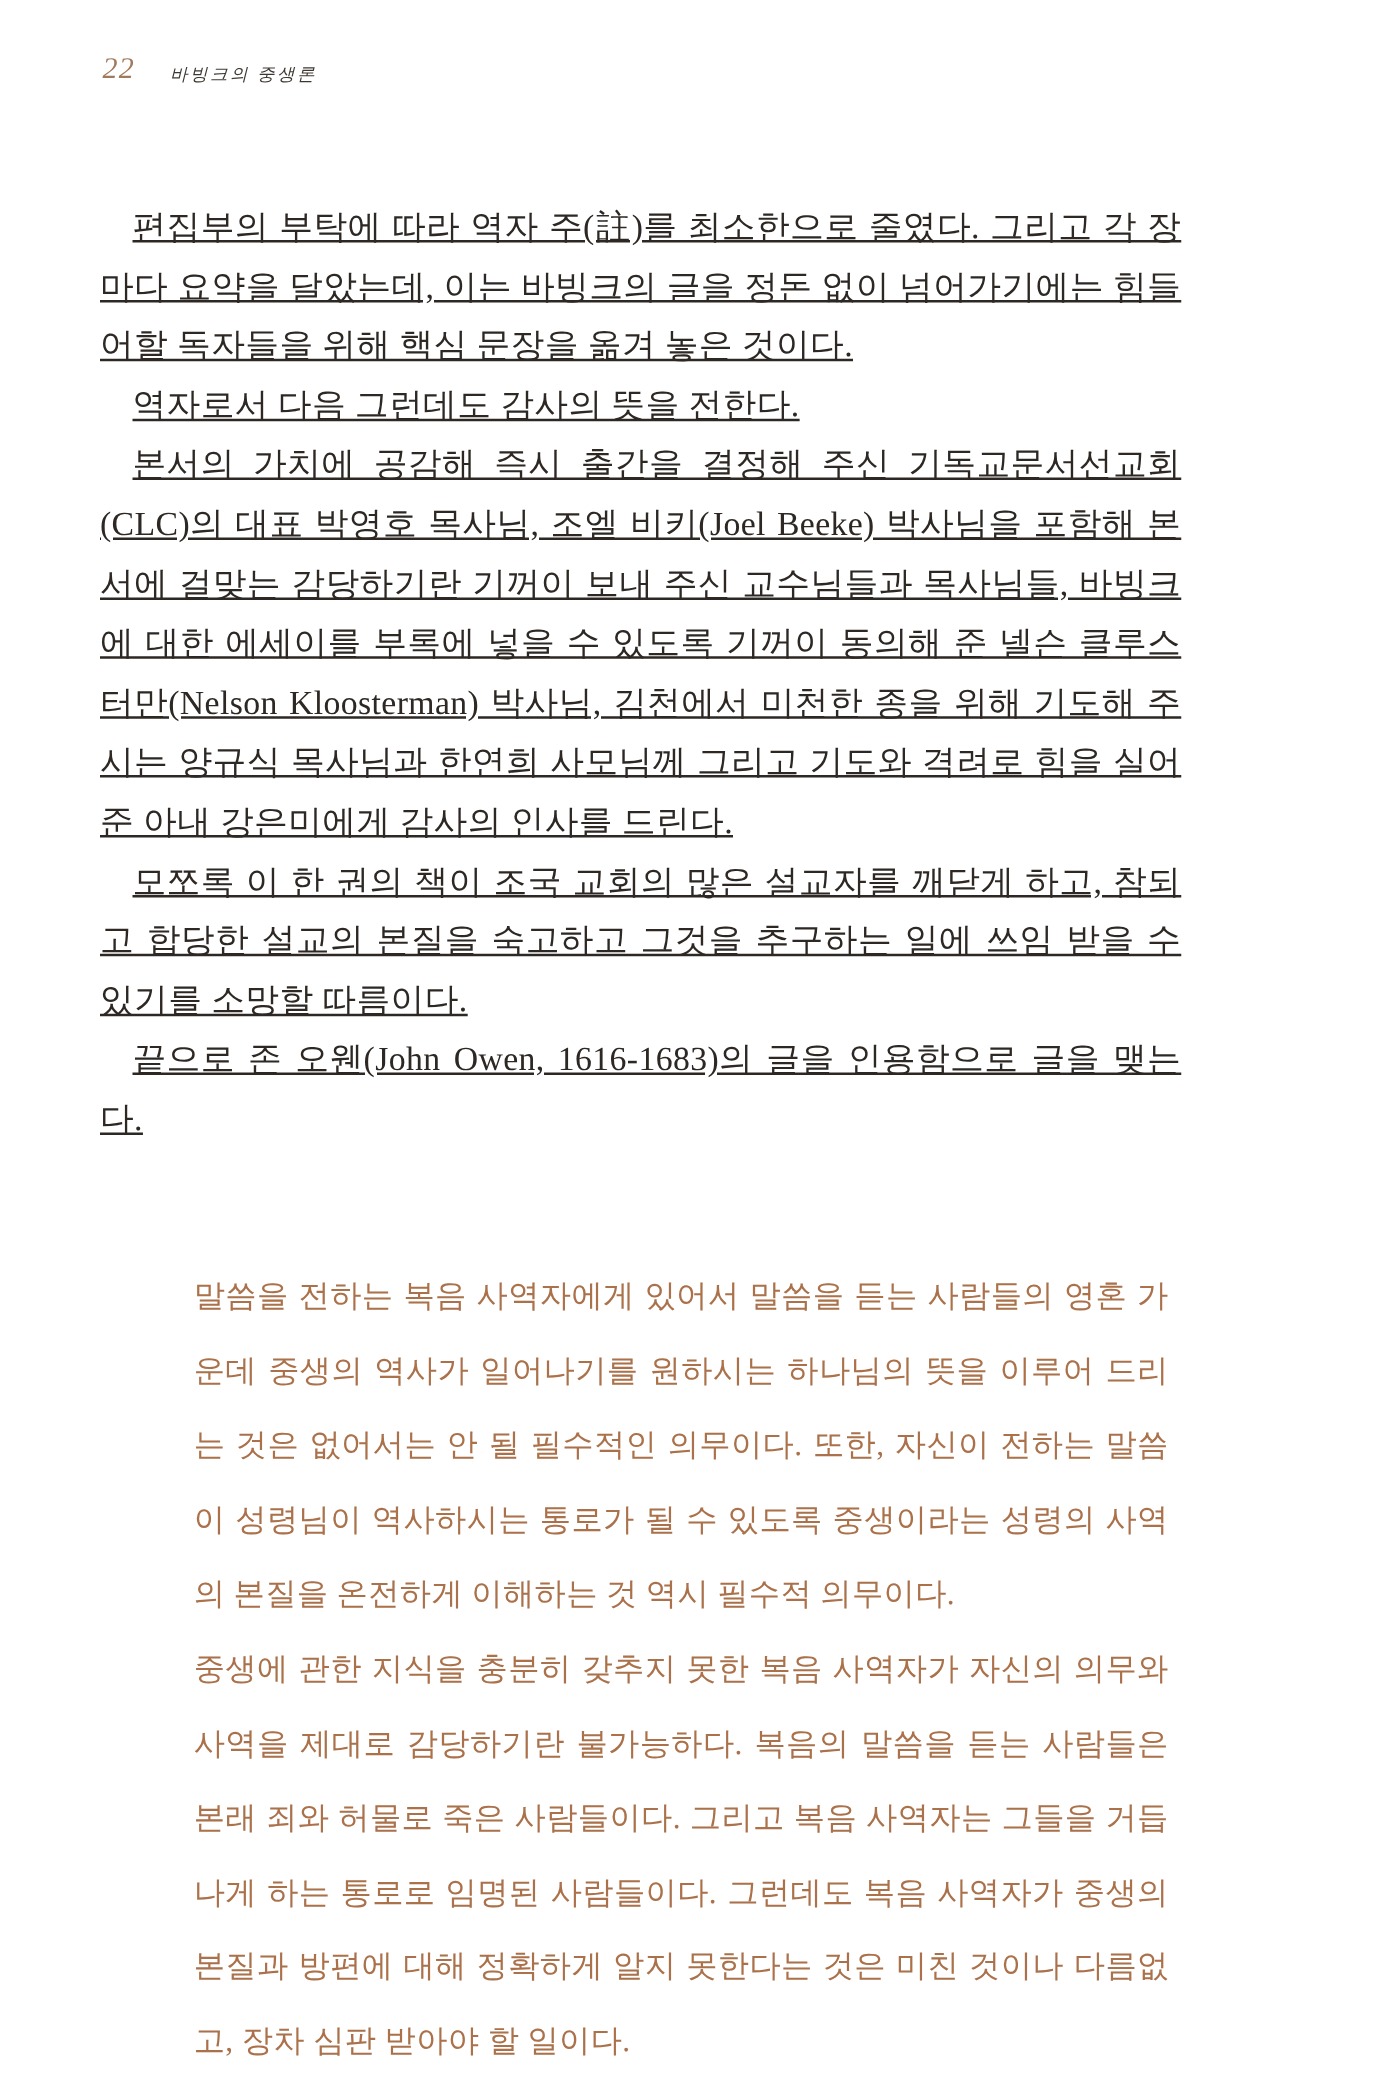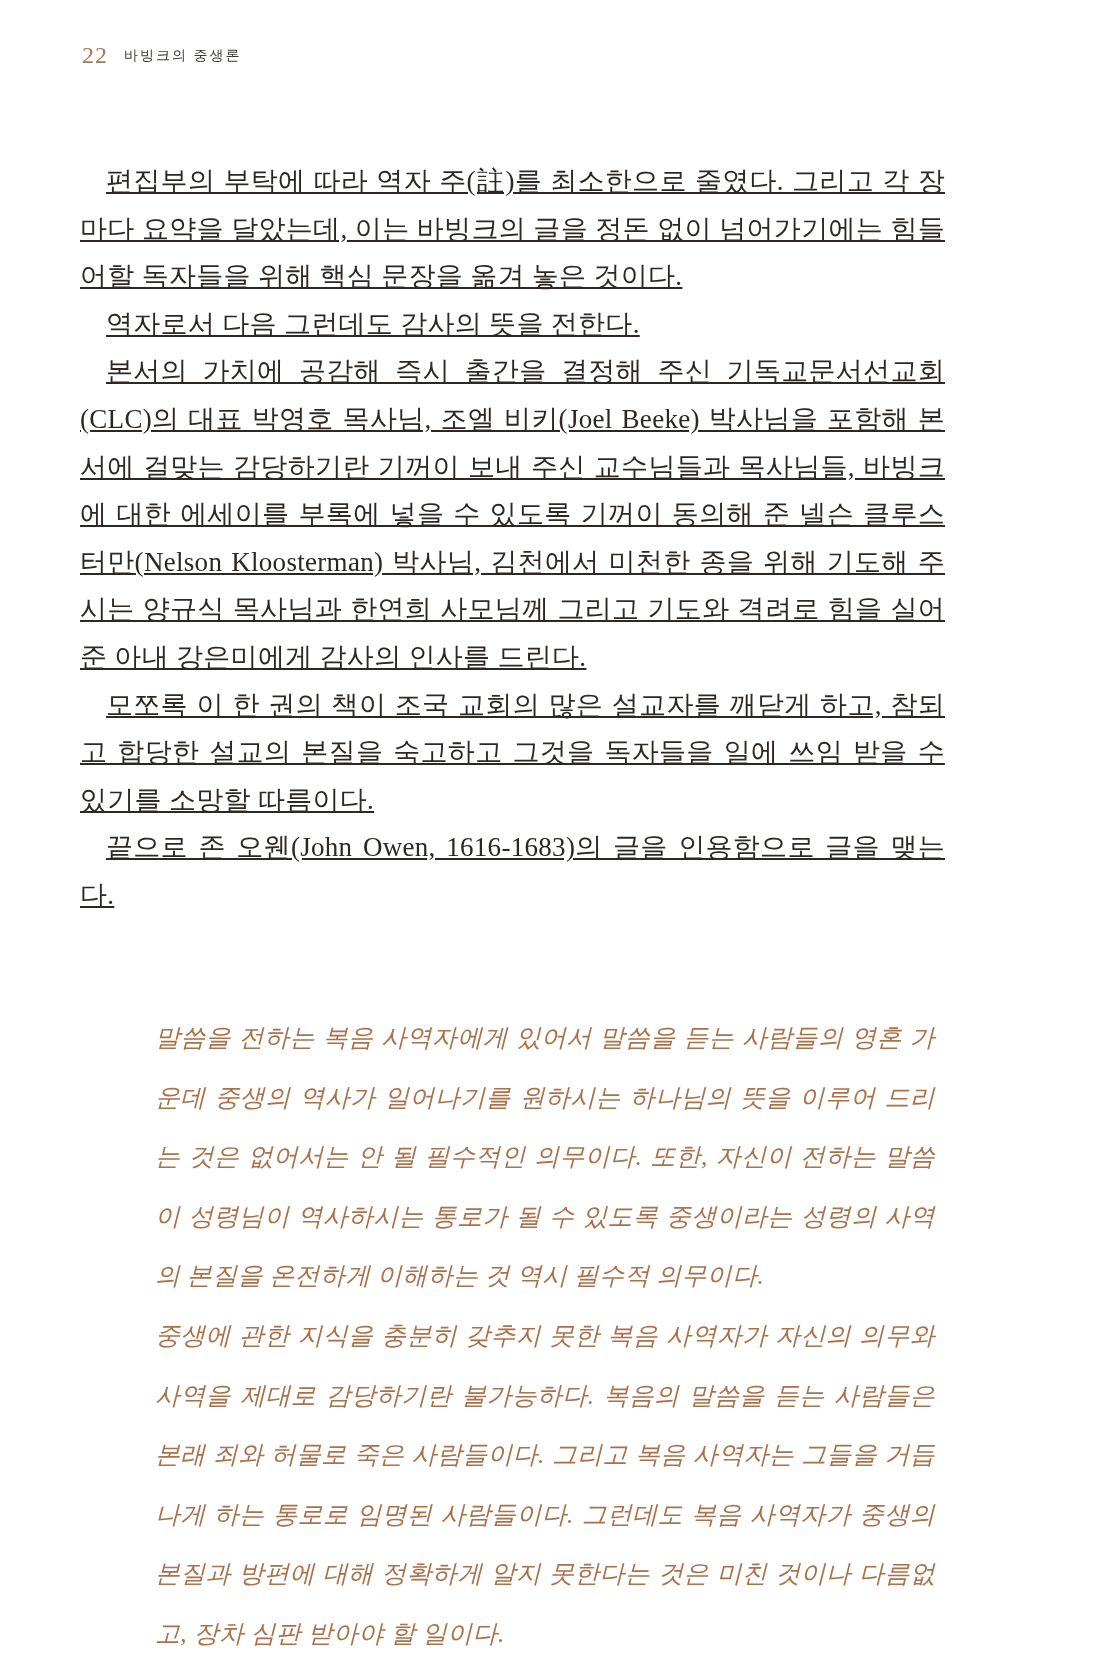--- a/index.html
+++ b/index.html
@@ -14,23 +14,24 @@
     background: #ffffff;
     font-family: "Liberation Serif", "DejaVu Serif", serif;
     overflow: hidden;
     box-sizing: border-box;
   }
   .running-header {
     position: absolute;
     top: 42px;
     left: 82px;
     display: flex;
-    align-items: center;
-    gap: 16px;
+    align-items: flex-end;
+    gap: 28px;
     white-space: nowrap;
+    font-style: italic;
   }
   .page-number {
     font-size: 24px;
     color: #a3795b;
     letter-spacing: 1px;
   }
   .book-title {
     font-size: 14px;
     color: #3e3833;
     letter-spacing: 2px;
@@ -59,38 +60,37 @@
     margin: 0;
     font-size: 25px;
     line-height: 59.6px;
     color: #aa714a;
     text-align: justify;
     letter-spacing: 0.3px;
   }
   .block-quote p {
     margin: 0;
     text-indent: 0;
-    font-style: italic;
   }
 </style>
 </head>
 <body>
 
 <div class="page">
 
   <div class="running-header">
     <span class="page-number">22</span>
     <span class="book-title">바빙크의 중생론</span>
   </div>
 
   <div class="page-body">
     <p>편집부의 부탁에 따라 역자 주(註)를 최소한으로 줄였다. 그리고 각 장마다 요약을 달았는데, 이는 바빙크의 글을 정돈 없이 넘어가기에는 힘들어할 독자들을 위해 핵심 문장을 옮겨 놓은 것이다.</p>
     <p>역자로서 다음 그런데도 감사의 뜻을 전한다.</p>
     <p>본서의 가치에 공감해 즉시 출간을 결정해 주신 기독교문서선교회(CLC)의 대표 박영호 목사님, 조엘 비키(Joel Beeke) 박사님을 포함해 본서에 걸맞는 감당하기란 기꺼이 보내 주신 교수님들과 목사님들, 바빙크에 대한 에세이를 부록에 넣을 수 있도록 기꺼이 동의해 준 넬슨 클루스터만(Nelson Kloosterman) 박사님, 김천에서 미천한 종을 위해 기도해 주시는 양규식 목사님과 한연희 사모님께 그리고 기도와 격려로 힘을 실어 준 아내 강은미에게 감사의 인사를 드린다.</p>
-    <p>모쪼록 이 한 권의 책이 조국 교회의 많은 설교자를 깨닫게 하고, 참되고 합당한 설교의 본질을 숙고하고 그것을 독자들을 일에 쓰임 받을 수 있기를 소망할 따름이다.</p>
+    <p>모쪼록 이 한 권의 책이 조국 교회의 많은 설교자를 깨닫게 하고, 참되고 합당한 설교의 본질을 숙고하고 그것을 추구하는 일에 쓰임 받을 수 있기를 소망할 따름이다.</p>
     <p>끝으로 존 오웬(John Owen, 1616-1683)의 글을 인용함으로 글을 맺는다.</p>
   </div>
 
   <blockquote class="block-quote">
     <p>말씀을 전하는 복음 사역자에게 있어서 말씀을 듣는 사람들의 영혼 가운데 중생의 역사가 일어나기를 원하시는 하나님의 뜻을 이루어 드리는 것은 없어서는 안 될 필수적인 의무이다. 또한, 자신이 전하는 말씀이 성령님이 역사하시는 통로가 될 수 있도록 중생이라는 성령의 사역의 본질을 온전하게 이해하는 것 역시 필수적 의무이다.</p>
     <p>중생에 관한 지식을 충분히 갖추지 못한 복음 사역자가 자신의 의무와 사역을 제대로 감당하기란 불가능하다. 복음의 말씀을 듣는 사람들은 본래 죄와 허물로 죽은 사람들이다. 그리고 복음 사역자는 그들을 거듭나게 하는 통로로 임명된 사람들이다. 그런데도 복음 사역자가 중생의 본질과 방편에 대해 정확하게 알지 못한다는 것은 미친 것이나 다름없고, 장차 심판 받아야 할 일이다.</p>
   </blockquote>
 
 </div>
 

